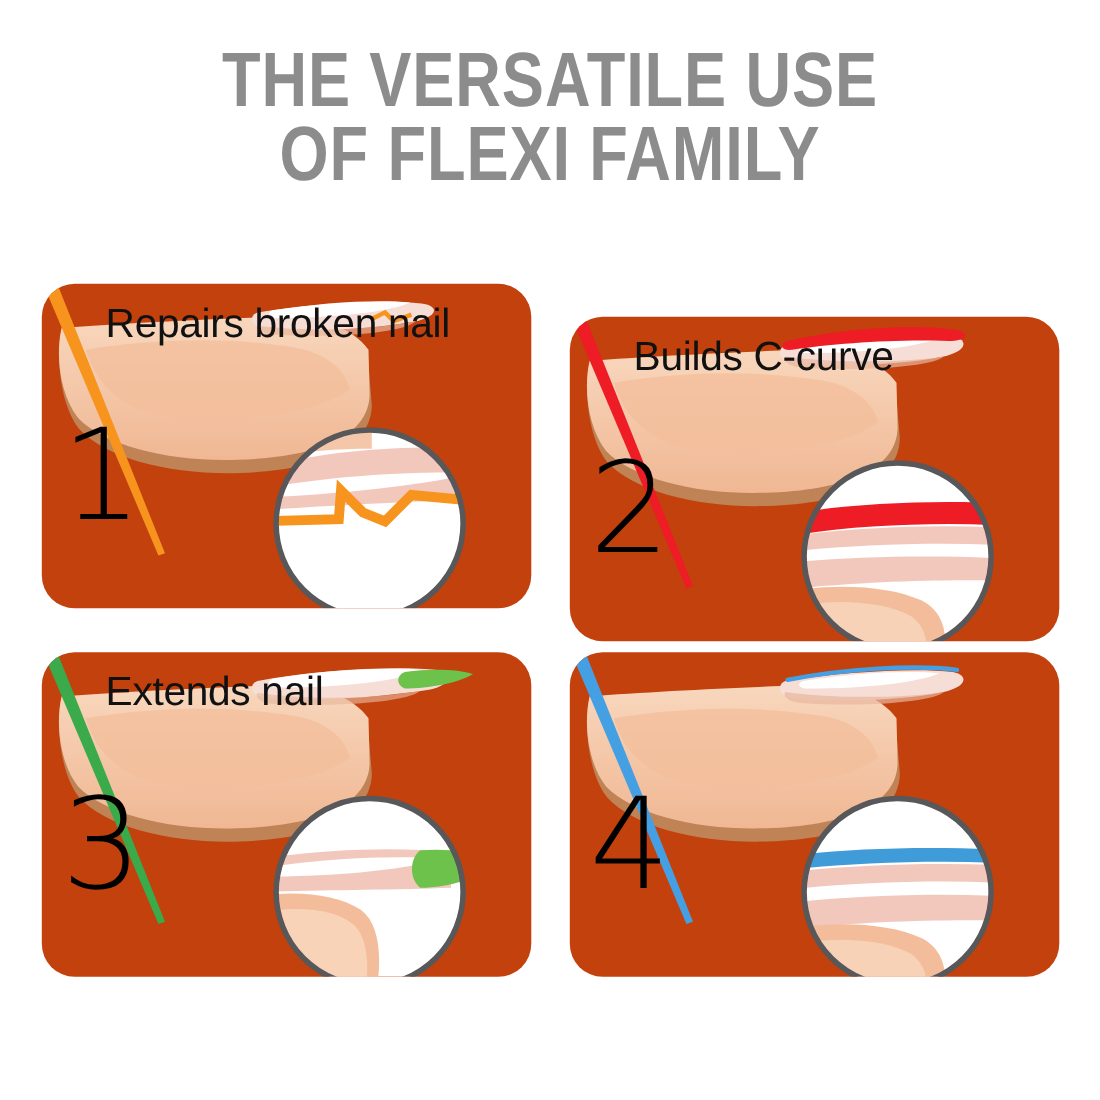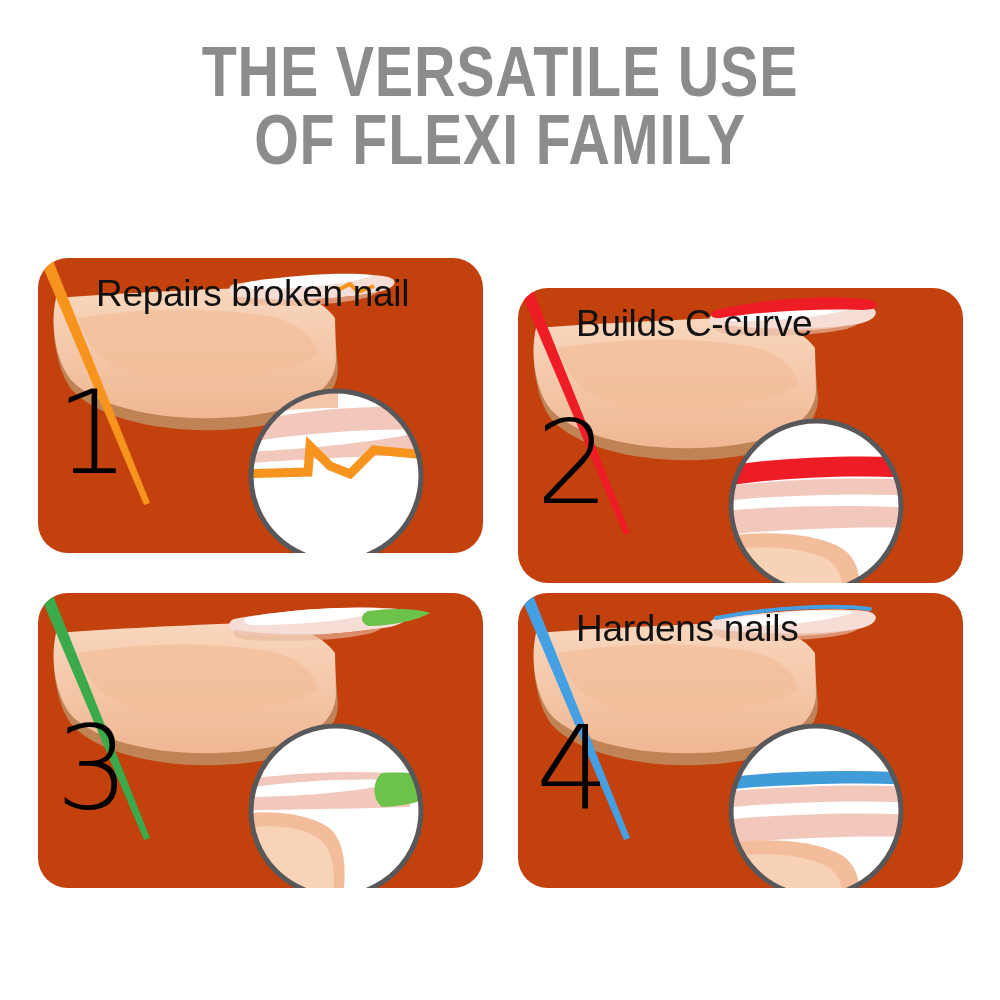--- a/index.html
+++ b/index.html
@@ -212,20 +212,21 @@
             <path d="M200,196 C254,188 318,184 366,188 C318,200 254,204 202,204 Z" fill="#ffffff"></path>
 
             <path d="M344,180 C372,178 400,182 412,192 C398,206 368,214 344,214 C334,206 334,188 344,180 Z" fill="#6cc24a"></path>
 
             <path d="M196,222 C230,216 268,220 290,234 C306,246 310,274 304,310 L196,310 Z" fill="#f3bd9b"></path>
             <path d="M204,236 C236,230 268,234 284,248 C296,260 298,284 294,308 L206,308 C198,284 198,252 204,236 Z" fill="#f8d7bd" opacity="0.85"></path>
           </g>
           <circle cx="298" cy="218" r="85" fill="none" stroke="#58585a" stroke-width="5"></circle>
         </g>
       </svg>
+      <div class="panel-caption">Extends nail</div>
       <div class="panel-number">3</div>
     </div>
 
     <div class="panel" id="panel-4">
       <svg class="panel-svg" viewBox="0 0 445 295">
         <defs>
           <clipPath id="clip-circle-4">
               <circle cx="298" cy="218" r="85"></circle>
             </clipPath>
           <linearGradient id="skinGrad4" x1="0" y1="0" x2="0" y2="1">
@@ -255,18 +256,17 @@
             <path d="M196,200 C250,194 330,190 400,194 L400,216 C330,212 250,216 196,222 Z" fill="#f2c8bd"></path>
             <path d="M196,216 C250,210 330,206 400,210 L400,220 C330,216 250,220 196,226 Z" fill="#ffffff"></path>
             <path d="M196,228 C250,222 330,218 400,222 L400,244 C330,242 250,246 196,252 Z" fill="#f2c8bd"></path>
 
             <path d="M196,252 C240,244 290,246 320,260 C340,270 344,292 340,312 L196,312 Z" fill="#f3bd9b"></path>
             <path d="M210,264 C250,258 288,262 310,274 C322,282 326,296 324,310 L216,310 C206,292 204,274 210,264 Z" fill="#f8d7bd" opacity="0.8"></path>
           </g>
           <circle cx="298" cy="218" r="85" fill="none" stroke="#58585a" stroke-width="5"></circle>
         </g>
       </svg>
-      <div class="panel-caption">Hardens nails</div>
       <div class="panel-number">4</div>
     </div>
 
   </div>
 </div>
 
 </body></html>

